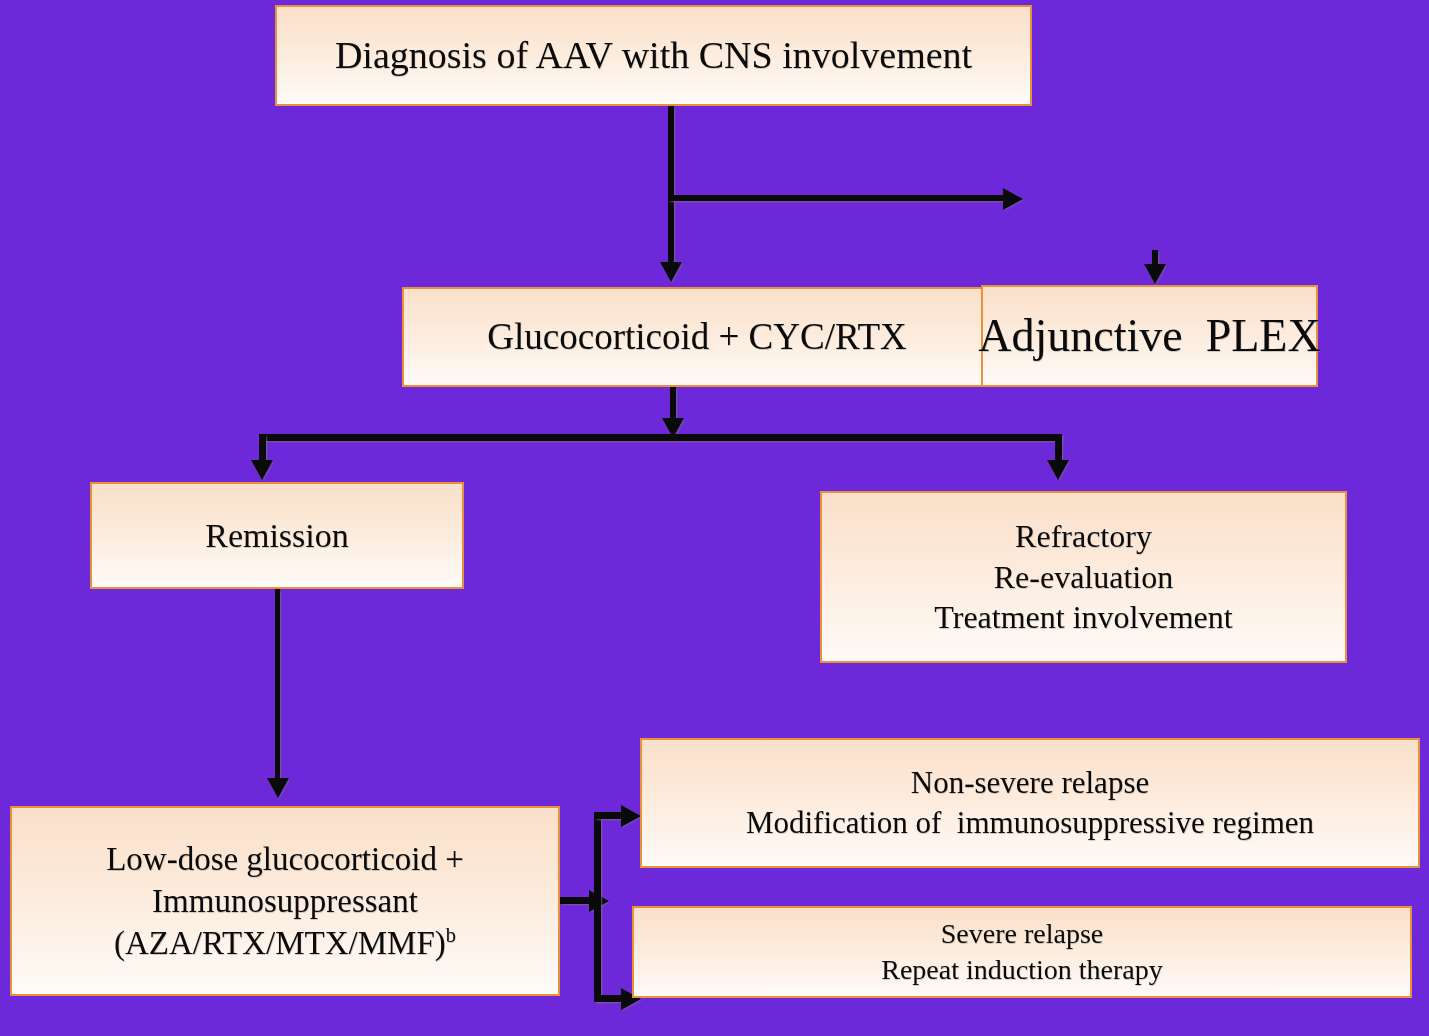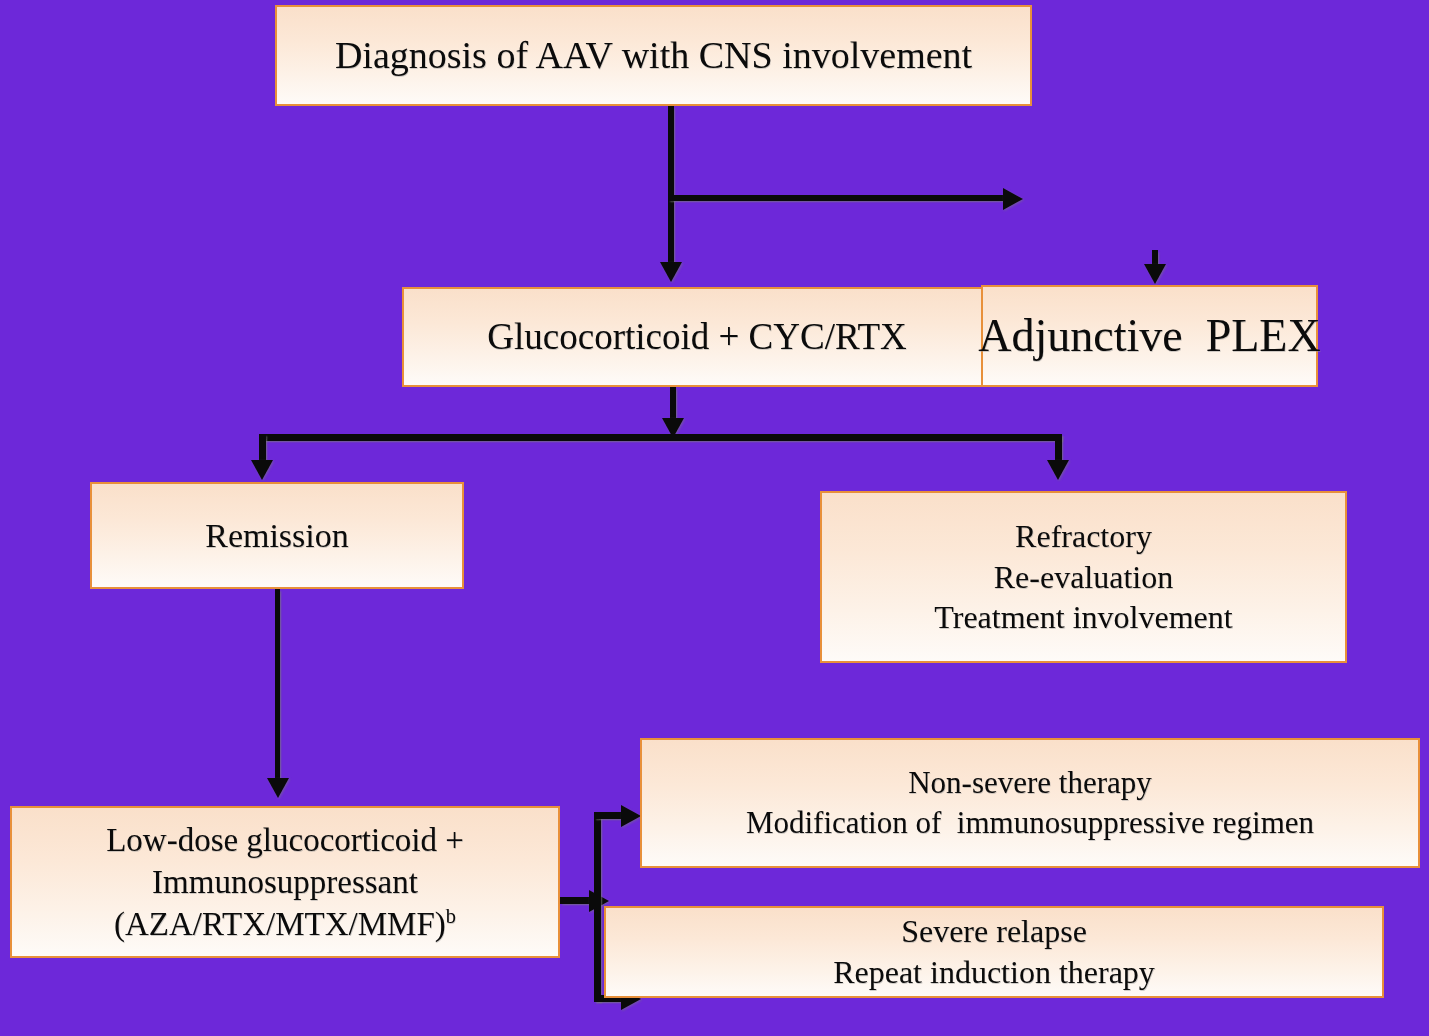--- a/index.html
+++ b/index.html
@@ -55,23 +55,23 @@
     border-left: 20px solid #0a0a0a;
   }
 
   
   #n-diagnosis   { left:275px; top:5px;    width:757px; height:101px; font-size:38px; }
   #n-severe      { left:1022px; top:148px; width:266px; height:102px; font-size:35px; }
   #n-induction   { left:402px; top:287px;  width:590px; height:100px; font-size:37px; }
   #n-plex        { left:981px; top:285px;  width:337px; height:102px; font-size:46px; }
   #n-remission   { left:90px;  top:482px;  width:374px; height:107px; font-size:34px; }
   #n-refractory  { left:820px; top:483px;  width:527px; height:172px; font-size:32px;margin-top:8px; }
-  #n-maintenance { left:10px;  top:806px;  width:550px; height:152px; font-size:33px; }
+  #n-maintenance { left:10px;  top:806px;  width:550px; height:190px; font-size:33px; }
   #n-nonsevere   { left:640px; top:738px;  width:780px; height:130px; font-size:31px; }
-  #n-severerel   { left:604px; top:906px;  width:780px; height:92px; font-size:32px; }
+  #n-severerel   { left:632px; top:906px;  width:780px; height:92px; font-size:28px; }
 </style>
 </head>
 <body>
 
 <div id="figure">
 
   <div class="vline" style="left:668px; top:106px; width:6px; height:158px;"></div>
   <div class="arrow-d" style="left:660px; top:262px;"></div>
 
   <div class="hline" style="left:668px; top:195px; width:340px; height:6px;"></div>
@@ -126,21 +126,21 @@
     <span class="ln">Treatment involvement</span>
   </div>
 
   <div class="node" id="n-maintenance">
     <span class="ln">Low-dose glucocorticoid +</span>
     <span class="ln">Immunosuppressant</span>
     <span class="ln"><span>(AZA/RTX/MTX/MMF)</span><sup>b</sup></span>
   </div>
 
   <div class="node" id="n-nonsevere">
-    <span class="ln b">Non-severe therapy</span>
+    <span class="ln b">Non-severe relapse</span>
     <span class="ln">Modification of  immunosuppressive regimen</span>
   </div>
 
   <div class="node" id="n-severerel">
     <span class="ln b">Severe relapse</span>
     <span class="ln">Repeat induction therapy</span>
   </div>
 
 </div>
 

